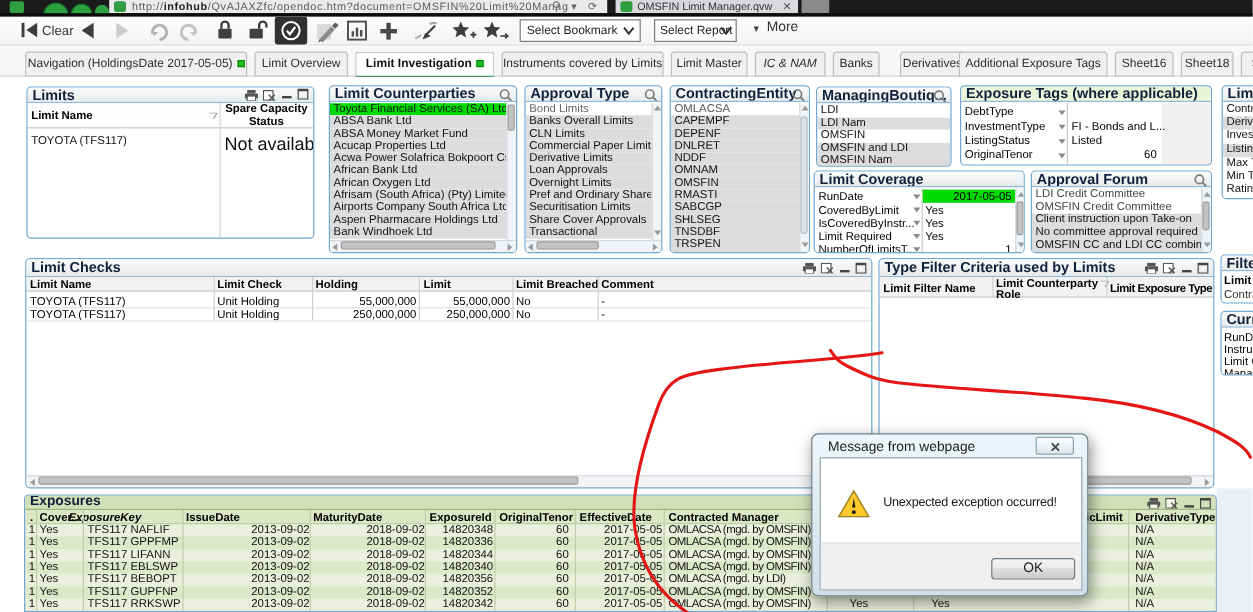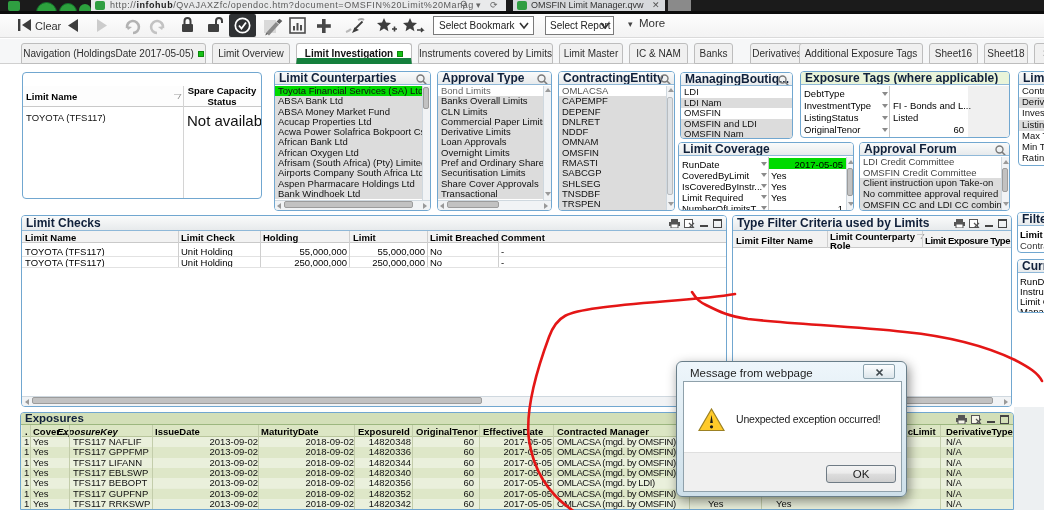--- a/index.html
+++ b/index.html
@@ -108,48 +108,61 @@
       <path d="M1 1 l4 5 l4 -5" stroke="#333" stroke-width="1.6" fill="none"></path>
     </svg>
 </div>
 <div class="abs t" style="left:628px;top:19px;font-size:9px;color:#444;">▾</div>
 <div class="abs t" style="left:639px;top:17px;font-size:11.5px;color:#333;">More</div>
 
 <div class="abs" style="left:0;top:39px;width:1044px;height:25px;background:#f6f7f8;border-bottom:1px solid #d0d0d0;"></div>
 <style>
 .tab { position:absolute; top:43px; height:21px; background:#f0f0f0; border:1px solid #bdbdbd;
   border-radius:3px 3px 0 0; font-size:10px; line-height:20px; color:#2e2e2e; text-align:center; white-space:nowrap; overflow:hidden;}
-.tab.on { background:#fff; font-weight:bold; border-bottom:7px solid #15803d; height:22px; color:#111;}
+.tab.on { background:#fff; font-weight:bold; border-bottom:2px solid #15803d; height:22px; color:#111;}
 .gq { display:inline-block; width:6px; height:6px; background:#16c216; border:1px solid #0c870c; margin-left:4px; }
 </style>
 <div class="tab" style="left:21px;width:185px;">Navigation (HoldingsDate 2017-05-05)<span class="gq"></span></div>
 <div class="tab" style="left:212px;width:78px;">Limit Overview</div>
 <div class="tab on" style="left:296px;width:116px;">Limit Investigation<span class="gq"></span></div>
 <div class="tab" style="left:418px;width:135px;">Instruments covered by Limits</div>
 <div class="tab" style="left:559px;width:64px;">Limit Master</div>
-<div class="tab" style="left:629px;width:59px;">IC &amp; NAM</div>
+<div class="tab" style="left:629px;width:59px;font-style:italic;">IC &amp; NAM</div>
 <div class="tab" style="left:694px;width:39px;">Banks</div>
 <div class="tab" style="left:739px;width:54px;margin-left:11px;">Derivatives</div>
 <div class="tab" style="left:799px;width:124px;">Additional Exposure Tags</div>
 <div class="tab" style="left:929px;width:49px;">Sheet16</div>
 <div class="tab" style="left:984px;width:44px;">Sheet18</div>
 <div class="tab" style="left:1034px;width:30px;">Sh</div>
 
 <div class="abs" style="left:0;top:64px;width:1044px;height:446px;background:#fff;"></div>
 <div class="abs" style="left:1014px;top:407px;width:30px;height:103px;background:#edf0f2;"></div>
 
 <style>
 .capic { position:absolute; top:2px; }
 .sbv { position:absolute; background:#f1f3f5; border-left:1px solid #cfd8df; }
 .sbh { position:absolute; background:#f1f3f5; border-top:1px solid #cfd8df; }
 .thumb { position:absolute; background:#c2c2c2; border:1px solid #9c9c9c; border-radius:2px; }
 .arr { position:absolute; width:0; height:0; }
 </style>
 
 <div class="panel" style="left:22px;top:72px;width:240px;height:127px;">
+  <div class="cap">Limits
+    <svg class="capic" style="right:46px;" width="11" height="9">
+        <rect x="2" y="0" width="7" height="3" fill="#555"></rect>
+        <rect x="0" y="3" width="11" height="4" fill="#555"></rect>
+        <rect x="2" y="5" width="7" height="4" fill="#fff" stroke="#555"></rect>
+      </svg>
+    <svg class="capic" style="right:31px;" width="11" height="9">
+        <rect x="0.5" y="0.5" width="8" height="8" fill="#fff" stroke="#555"></rect>
+        <path d="M5 4 l5 5 M10 4 l-5 5" stroke="#555" stroke-width="1.2"></path>
+      </svg>
+    <div class="abs" style="right:18px;top:7px;width:8px;height:2px;background:#444;"></div>
+    <div class="abs" style="right:4px;top:1px;width:9px;height:9px;border:1.5px solid #444;border-top-width:2.5px;"></div>
+  </div>
   <div class="abs" style="left:0;top:13px;width:238px;height:21px;background:#fdfdfd;border-bottom:1px solid #c9c9c9;">
     <div class="abs t hdr" style="left:3px;top:5px;font-size:9.5px;">Limit Name</div>
     <svg class="abs" style="left:151px;top:8px;" width="8" height="6">
         <path d="M0 0 h7 m0 0 l-3 5" stroke="#999" stroke-width="1" fill="none"></path>
       </svg>
     <div class="abs t hdr" style="left:162px;top:-3px;width:74px;font-size:9.5px;text-align:center;white-space:normal;line-height:11px;padding-top:2px;">Spare Capacity Status</div>
   </div>
   <div class="vline" style="left:160px;top:13px;height:112px;"></div>
   <div class="abs t" style="left:3px;top:39px;font-size:9.5px;color:#111;">TOYOTA (TFS117)</div>
   <div class="abs t" style="left:164px;top:39px;font-size:15px;color:#111;">Not available</div>

